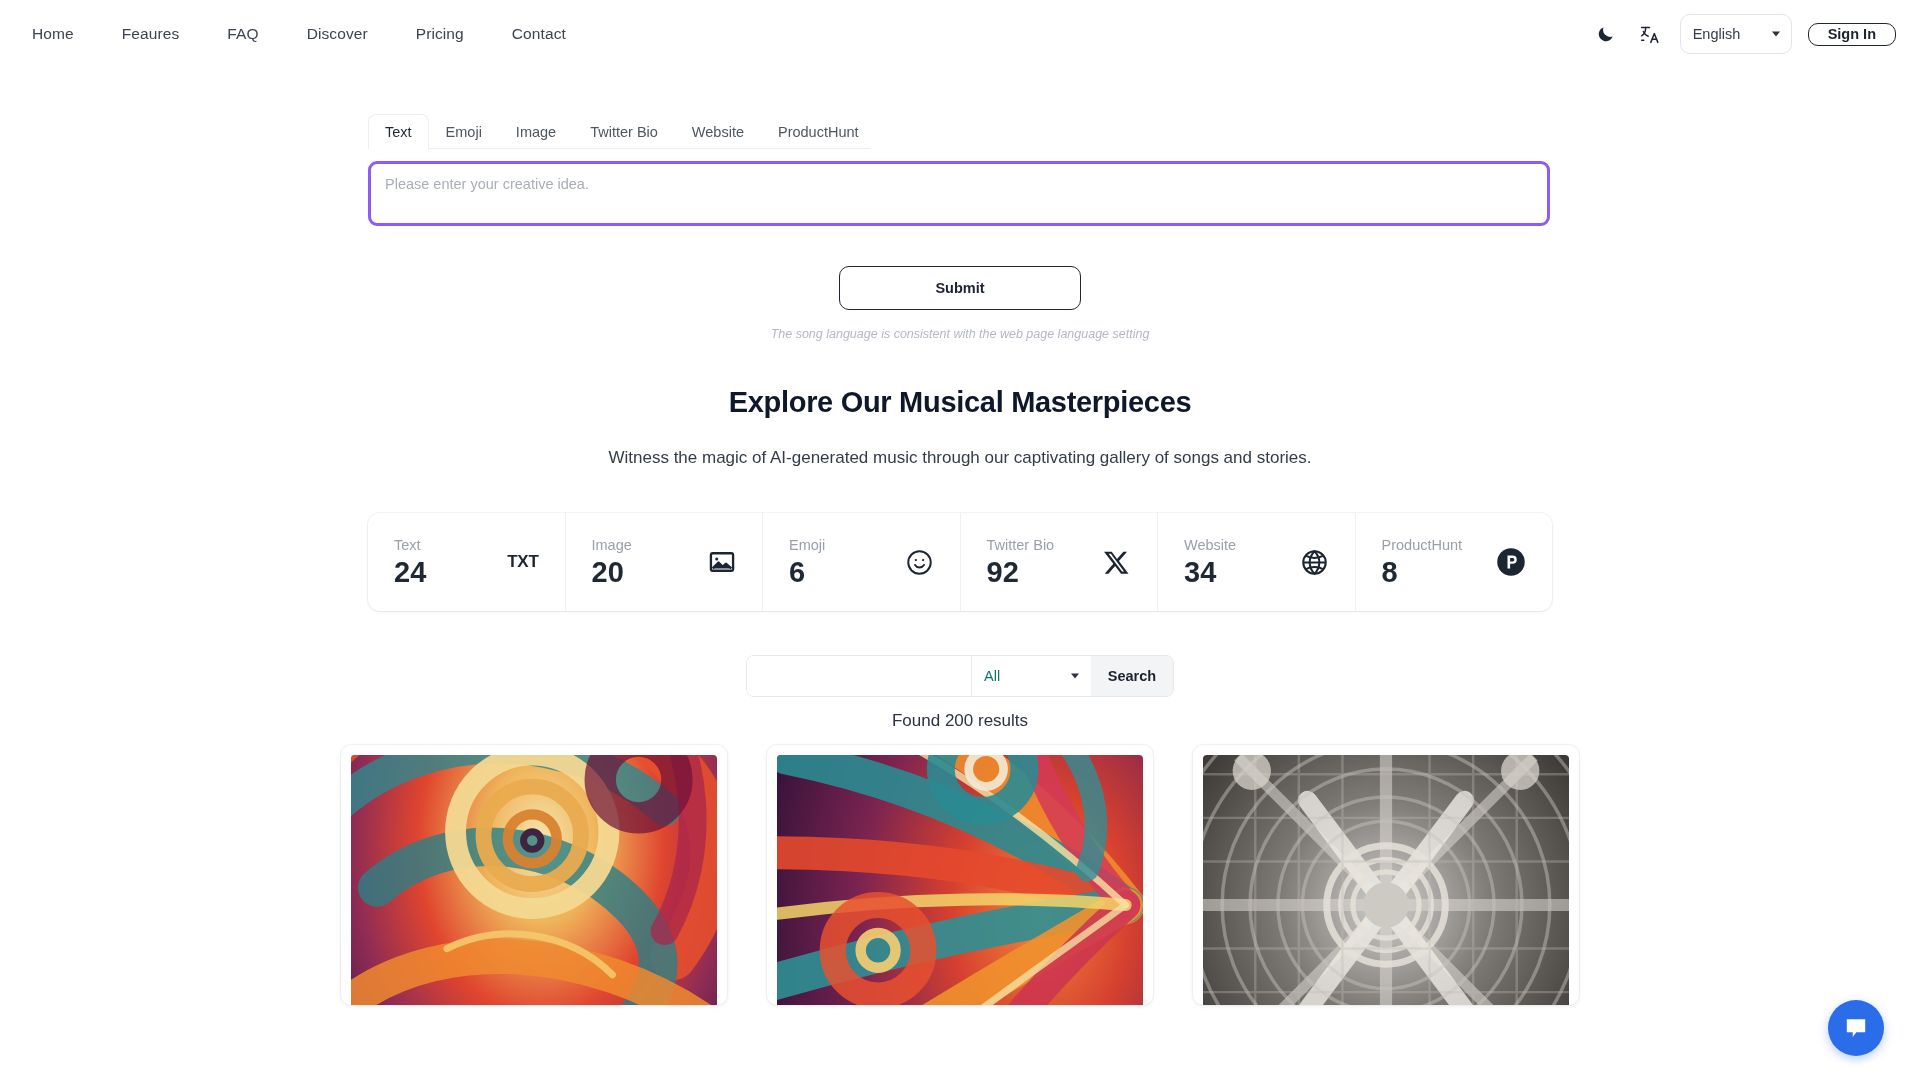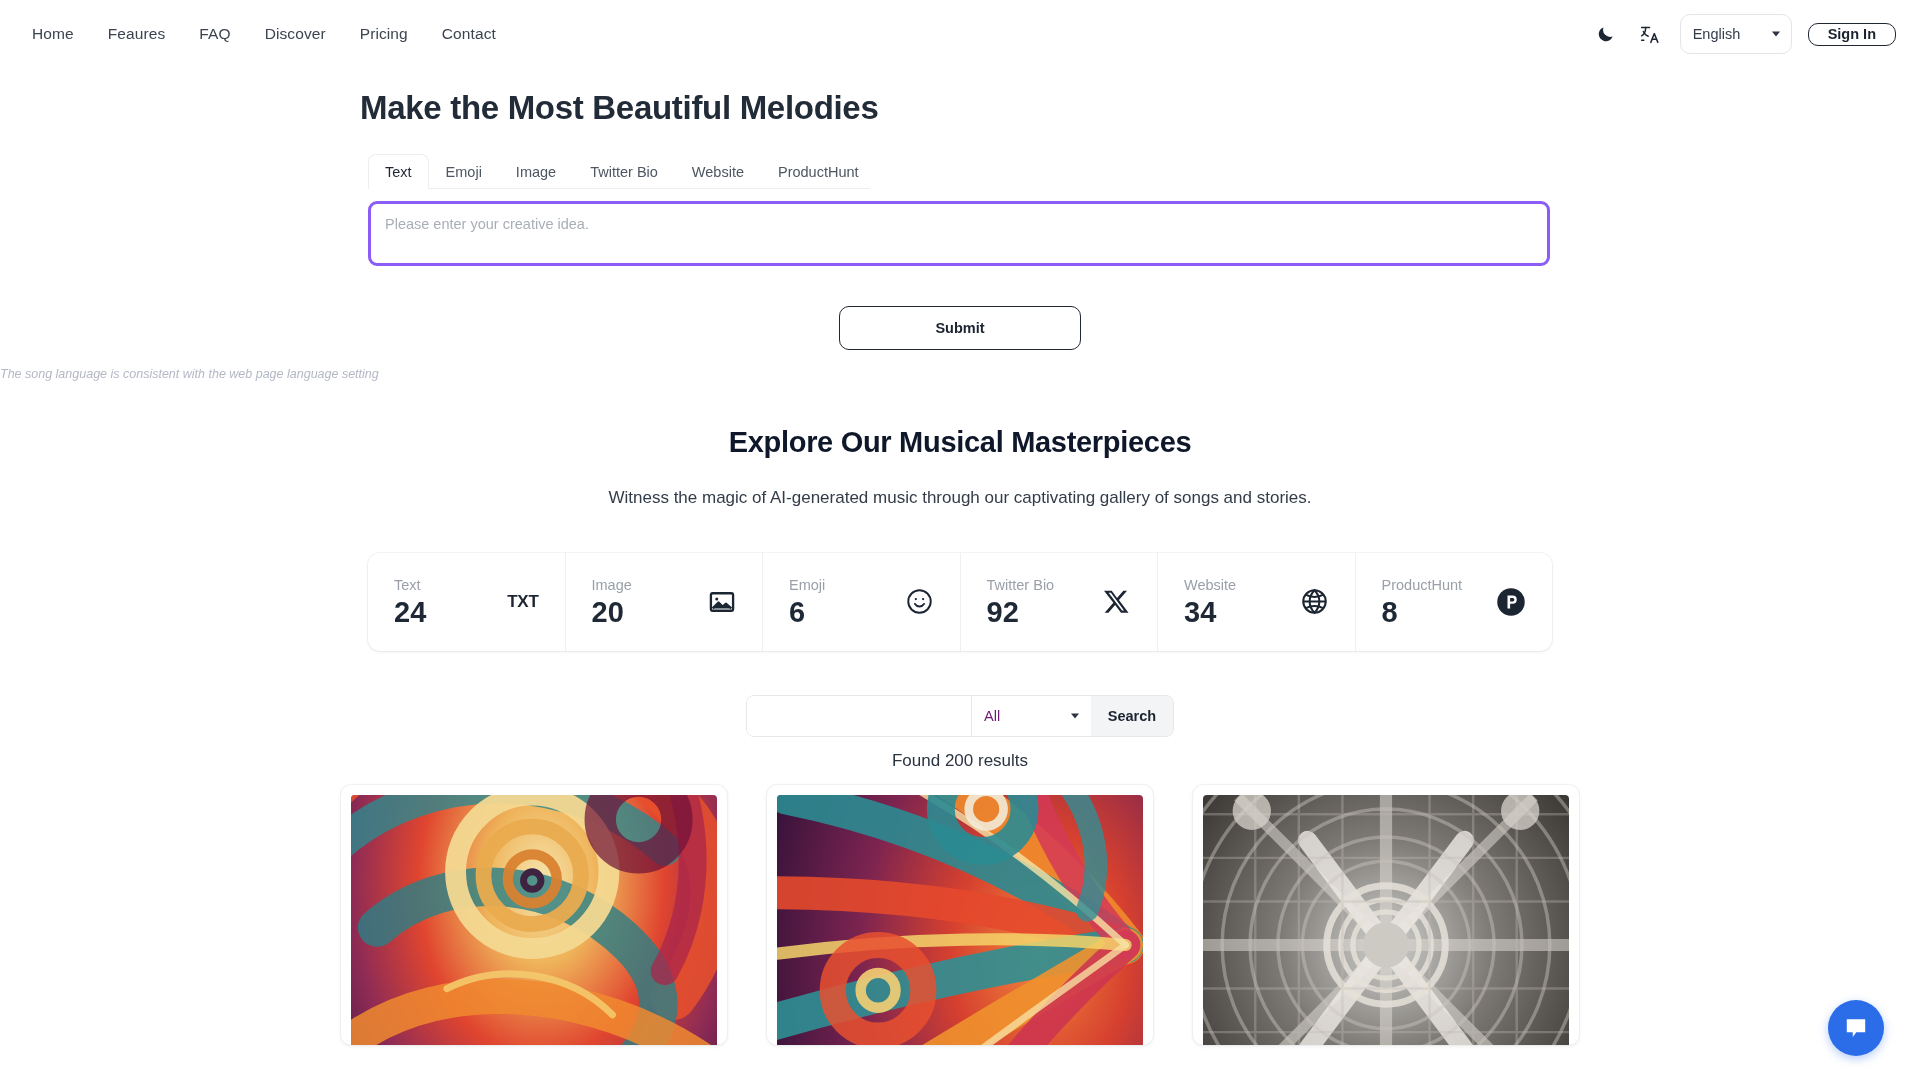--- a/index.html
+++ b/index.html
@@ -14,21 +14,21 @@
 
   
   .navbar {
     height: 68px;
     display: flex;
     align-items: center;
     padding: 0 24px 0 24px;
     background: #fff;
     position: relative;
   }
-  .nav-links { display: flex; align-items: center; gap: 34px; margin-left: 8px; }
+  .nav-links { display: flex; align-items: center; gap: 48px; margin-left: 8px; }
   .nav-link {
     font-size: 15.5px;
     color: #3c4450;
     letter-spacing: 0.1px;
     cursor: pointer;
     white-space: nowrap;
   }
   .nav-right {
     margin-left: auto;
     display: flex;
@@ -164,20 +164,21 @@
     border: 1.6px solid #1f2733;
     border-radius: 10px;
     background: #fff;
     font-size: 14.5px;
     font-weight: 700;
     color: #1b2330;
     cursor: pointer;
     font-family: "Liberation Sans", sans-serif;
   }
   .submit-note {
+    text-align: center;
     font-size: 12.5px;
     font-style: italic;
     color: #b4b8c4;
     margin-top: 17px;
   }
 
   
   .section-title {
     text-align: center;
     font-size: 29px;
@@ -241,21 +242,21 @@
     font-family: "Liberation Sans", sans-serif;
     color: #1f2733;
     background: #fff;
   }
   .search-select {
     width: 120px;
     border-left: 1px solid #e6e8eb;
     display: flex; align-items: center;
     padding: 0 12px;
     font-size: 14.5px;
-    color: #701a75;
+    color: #0f766e;
     position: relative;
     cursor: pointer;
     background: #fff;
   }
   .search-select .caret {
     position: absolute; right: 12px; top: 50%;
     transform: translateY(-50%);
     width: 0; height: 0;
     border-left: 4.5px solid transparent;
     border-right: 4.5px solid transparent;
@@ -351,21 +352,20 @@
     <div class="lang-select">
       <span>English</span>
       <span class="caret"></span>
     </div>
     <button class="signin-btn">Sign In</button>
   </div>
 </div>
 
 
 <div class="hero">
-  <div class="hero-line1">Make the Most Beautiful Melodies</div>
 </div>
 
 
 <div class="tabs">
   <div class="tab active">Text</div>
   <div class="tab">Emoji</div>
   <div class="tab">Image</div>
   <div class="tab">Twitter Bio</div>
   <div class="tab">Website</div>
   <div class="tab">ProductHunt</div>

